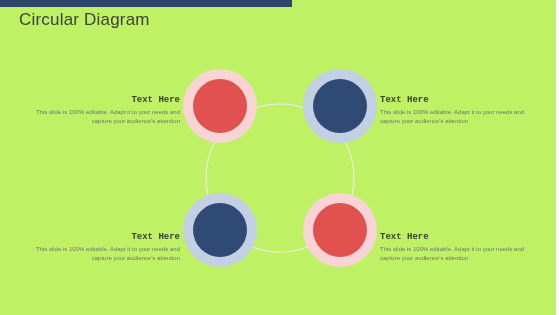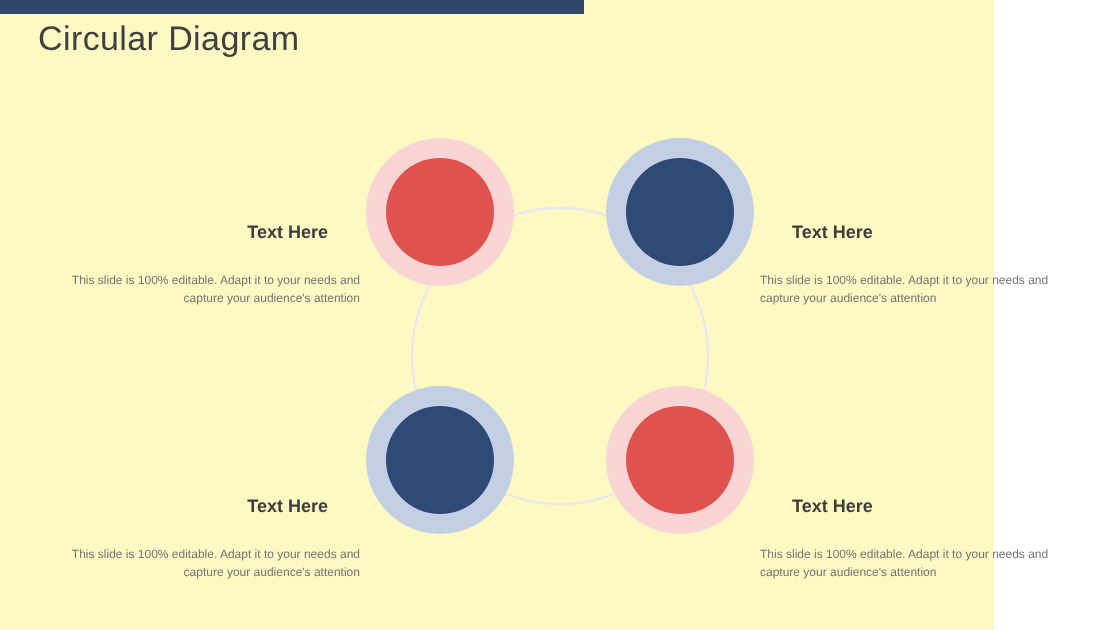--- a/index.html
+++ b/index.html
@@ -1,22 +1,22 @@
 <!DOCTYPE html>
 <html><head>
 <meta charset="utf-8">
 <style>
   html,body{margin:0;padding:0;}
   body{width:560px;height:315px;background:#ffffff;font-family:"Liberation Sans",sans-serif;overflow:hidden;}
-  .slide{position:relative;width:497px;height:315px;background:#fef9c3;}
+  .slide{position:relative;width:556px;height:315px;background:#bef264;}
   .topbar{position:absolute;left:0;top:0;width:292px;height:7px;background:#2e4667;}
   .title{position:absolute;left:19px;top:10px;font-size:17px;color:#404040;letter-spacing:.2px;}
   .diagram{position:absolute;left:0;top:0;}
   .txt{position:absolute;}
-  .txt h3{margin:16px;font-size:9px;font-weight:bold;color:#3d3d3d;}
+  .txt h3{margin:0;font-size:9px;font-weight:bold;color:#3d3d3d;font-family:Liberation Mono, monospace;}
   .txt p{margin:3px 0 0 0;font-size:6px;color:#737373;line-height:1.55;}
   .t-left{text-align:right;}
   .t-right{text-align:left;}
 </style>
 </head>
 <body>
 
 <div class="slide">
   <div class="topbar"></div>
   <div class="title">Circular Diagram</div>

